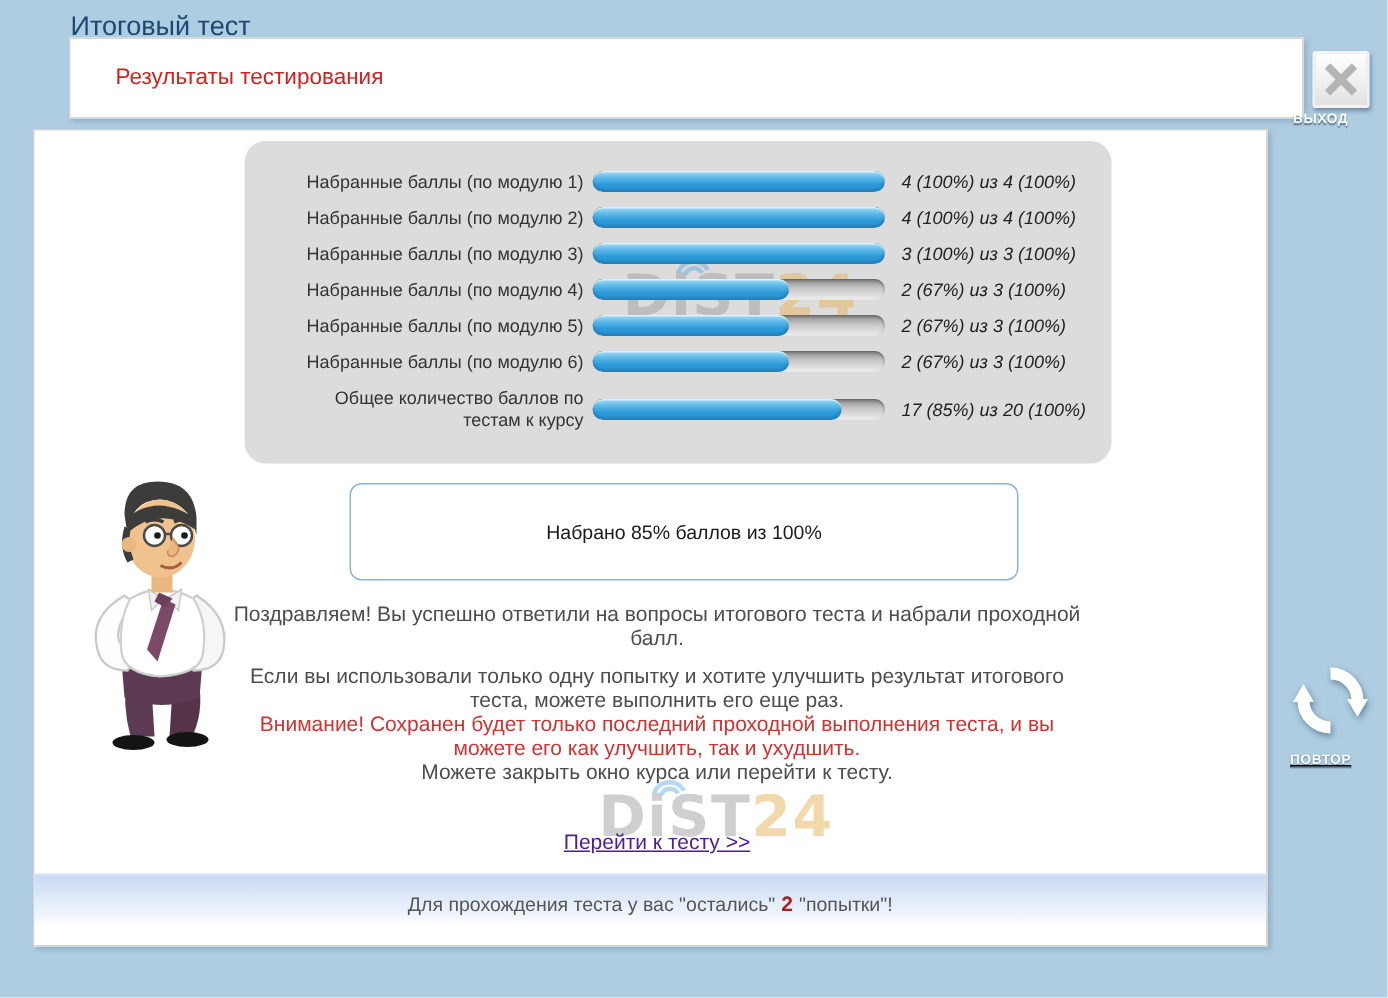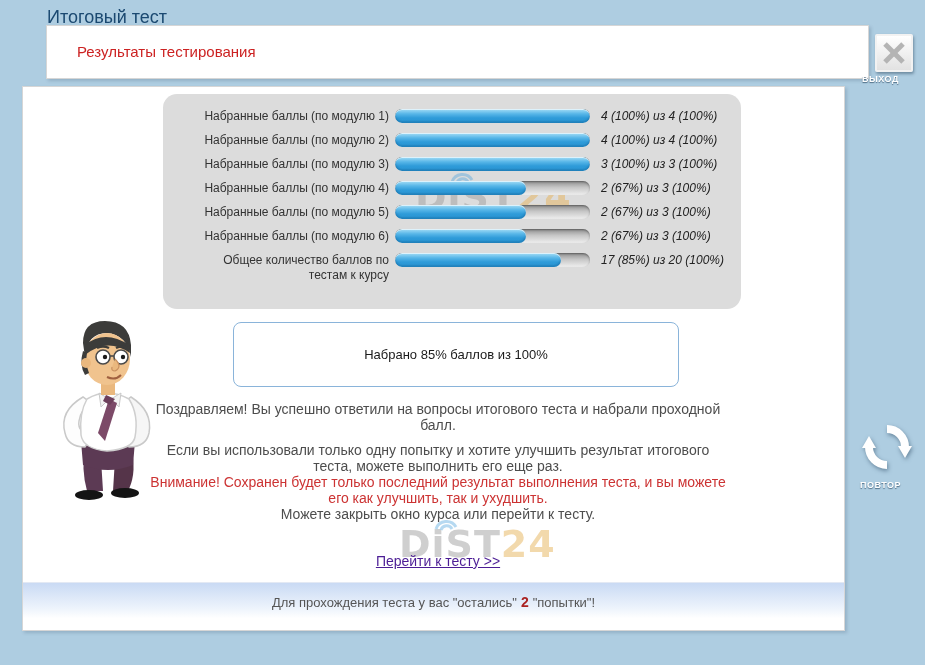--- a/index.html
+++ b/index.html
@@ -26,21 +26,21 @@
     position:absolute;left:22px;top:86px;width:821px;height:543px;
     background:#ffffff;border:1px solid #d6d6d6;
     box-shadow:2px 2px 3px rgba(70,100,125,.25);
   }
   
   .scores-panel{
     position:absolute;left:140px;top:7px;width:578px;height:215px;
     background:#dcdcdc;border-radius:14px;padding-top:15px;box-sizing:border-box;
   }
   .score-row{
-    display:flex;height:24px;position:relative;z-index:2;
+    display:flex;align-items:center;height:24px;position:relative;z-index:2;
   }
   .score-row.total{height:40px;}
   .score-label{
     width:226px;text-align:right;font-size:12px;color:#333;
     white-space:pre-line;line-height:1.25;flex:0 0 226px;
   }
   .bar-track{
     margin-left:6px;width:195px;height:14px;border-radius:7px;flex:0 0 195px;
     background:linear-gradient(#8e8e8e,#c6c6c6 45%,#efefef);
     box-shadow:inset 0 1px 2px rgba(0,0,0,.35);
@@ -98,21 +98,21 @@
     letter-spacing:.5px;text-shadow:0 1px 1px rgba(40,70,95,.7);
   }
   .exit-btn{left:862px;top:34px;}
   .exit-icon{
     width:34px;height:34px;margin:0 auto;
     background:linear-gradient(#ffffff,#e2e2e2);
     border:2px solid #f2f2f2;border-radius:2px;
     box-shadow:1px 2px 3px rgba(30,60,85,.45);
     display:flex;align-items:center;justify-content:center;
   }
-  .repeat-btn{left:860px;top:420px;}
+  .repeat-btn{left:860px;top:440px;text-decoration:underline;}
   .repeat-icon{width:54px;height:54px;margin:0 auto;filter:drop-shadow(1px 2px 2px rgba(30,60,85,.5));}
 </style>
 </head>
 <body>
 
 <div class="window-title">Итоговый тест</div>
 
 <div class="header-box">
   <div class="header-title">Результаты тестирования</div>
 </div>
@@ -222,21 +222,21 @@
     <path d="M64 58 Q72 62 78 56" fill="none" stroke="#a06040" stroke-width="2"></path>
   </svg>
 
   <div class="result-box">
     <span>Набрано 85% баллов из 100%</span>
   </div>
 
   <div class="messages">
     <p>Поздравляем! Вы успешно ответили на вопросы итогового теста и набрали проходной балл.</p>
     <p class="gap">Если вы использовали только одну попытку и хотите улучшить результат итогового теста, можете выполнить его еще раз.</p>
-    <p class="warn">Внимание! Сохранен будет только последний результат выполнения теста, и вы можете его как улучшить, так и ухудшить.</p>
+    <p class="warn">Внимание! Сохранен будет только последний проходной выполнения теста, и вы можете его как улучшить, так и ухудшить.</p>
     <p>Можете закрыть окно курса или перейти к тесту.</p>
     <a class="go-link" href="#">Перейти к тесту &gt;&gt;</a>
   </div>
 
   <div class="watermark wm-lower">
     <svg width="34" height="22" viewBox="0 0 34 22">
       <path d="M7 20 A11 11 0 0 1 27 18" fill="none" stroke="#4aa3dc" stroke-width="3" opacity=".8"></path>
       <path d="M12 21 A6 6 0 0 1 23 20" fill="none" stroke="#4aa3dc" stroke-width="3" opacity=".8"></path>
     </svg>
     <span>DiST</span><span class="wm-orange">24</span>

